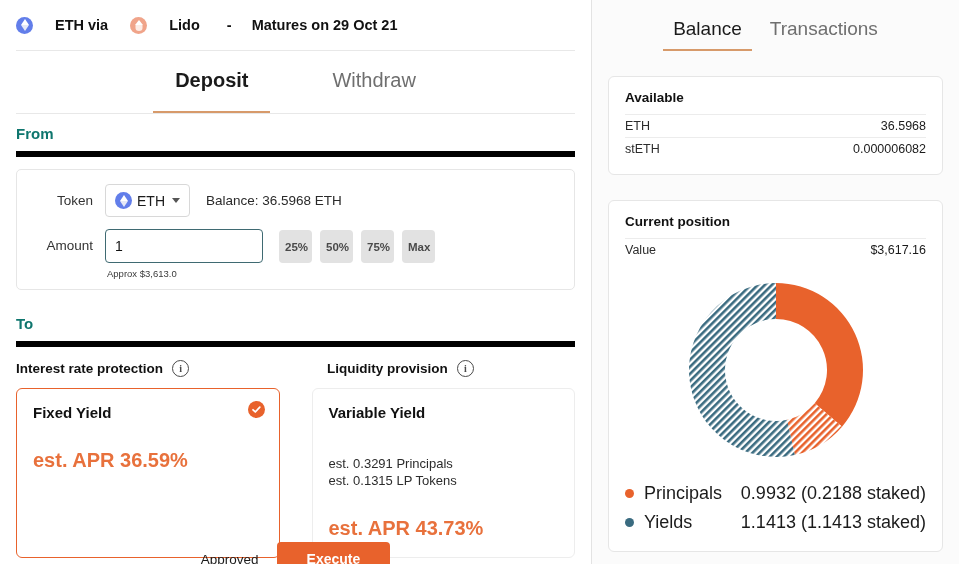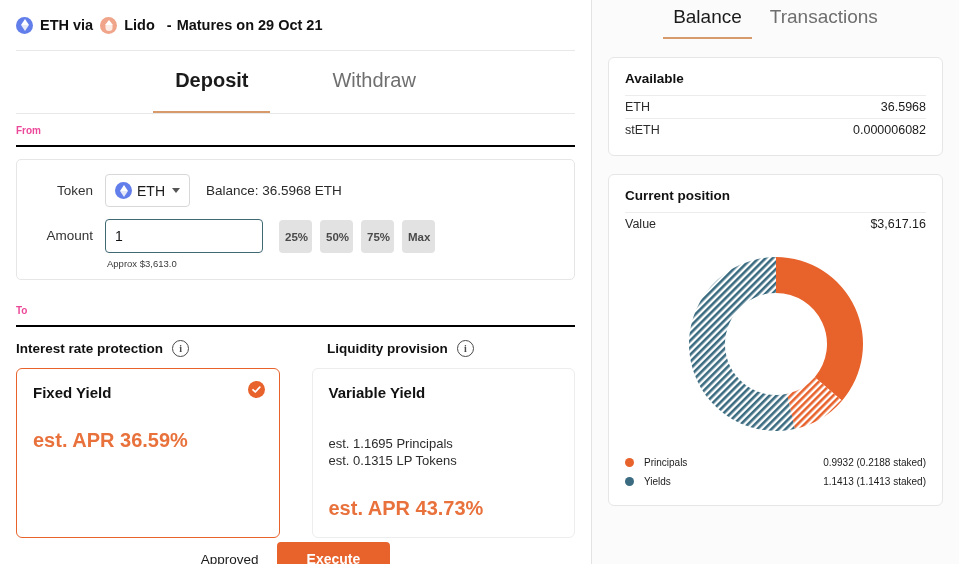--- a/index.html
+++ b/index.html
@@ -21,21 +21,21 @@
     border-right: 1px solid #e3e3e3;
     overflow: hidden;
   }
 
   .topbar {
     height: 50px;
     display: flex; align-items: center;
     border-bottom: 1px solid #e8e8e8;
     padding-right: 2px;
   }
-  .pool-label { display: flex; align-items: center; font-size: 14.5px; font-weight: bold; color: #111; }
+  .pool-label { display: flex; align-items: center; font-size: 14.5px; font-weight: bold; color: #111; gap: 15px; }
   .coin-ico { width: 17px; height: 17px; border-radius: 50%; display: inline-block; position: relative; flex: none; }
   .coin-eth { background: #627eea; }
   .coin-eth::before {
     content: ""; position: absolute; left: 50%; top: 2.5px;
     transform: translateX(-50%);
     width: 0; height: 0;
     border-left: 4px solid transparent; border-right: 4px solid transparent;
     border-bottom: 6px solid #ffffff;
   }
   .coin-eth::after {
@@ -81,23 +81,23 @@
   }
   .tab {
     font-size: 20px; color: #6f6f6f;
     padding: 6px 22px 19px 22px;
     border-bottom: 2.5px solid transparent;
     white-space: nowrap;
   }
   .tab.active { color: #1b1b1b; font-weight: bold; border-bottom-color: #d79a6a; }
 
   .section-head {
-    font-size: 10px; font-weight: bold; color: #ec4899;
+    font-size: 15px; font-weight: bold; color: #0f766e;
     padding: 11px 0 9px 0;
-    border-bottom: 2px solid #000000;
+    border-bottom: 6px solid #000000;
   }
 
   .from-card {
     border: 1px solid #e6e6e6; border-radius: 5px;
     margin-top: 12px;
     padding: 14px 14px 10px 14px;
     background: #fff;
   }
   .row { display: flex; align-items: center; }
   .row-label { width: 62px; font-size: 13.5px; color: #333; text-align: right; padding-right: 12px; flex: none; }
@@ -182,49 +182,50 @@
   
   .right-panel {
     width: 367px; height: 564px;
     box-sizing: border-box;
     background: #fbfbfb;
     padding: 0 16px;
     overflow: hidden;
   }
   .rtabs {
     display: flex; justify-content: center; gap: 8px;
+    padding-top: 12px;
   }
   .rtab {
     font-size: 19px; color: #6f6f6f;
     padding: 6px 10px 9px 10px;
     border-bottom: 2.5px solid transparent;
     white-space: nowrap;
   }
   .rtab.active { color: #1b1b1b; border-bottom-color: #d79a6a; }
 
   .panel-card {
     border: 1px solid #e6e6e6; border-radius: 6px;
-    background: #fff; margin-top: 18px;
+    background: #fff; margin-top: 25px;
     padding: 13px 16px 14px 16px;
   }
   .panel-title { font-size: 13.5px; font-weight: bold; color: #111; padding-bottom: 9px; }
   .kv {
     display: flex; justify-content: space-between; align-items: center;
     font-size: 12.5px; color: #2b2b2b;
     padding: 4px 0;
     border-top: 1px solid #ececec;
   }
   .kv .k { color: #2b2b2b; }
   .kv .v { color: #1b1b1b; }
 
   .donut-wrap { display: flex; justify-content: center; padding: 14px 0 12px 0; }
   .legend { margin-top: 2px; }
   .legend-row {
     display: flex; align-items: center;
-    font-size: 10px; color: #1b1b1b;
+    font-size: 18px; color: #1b1b1b;
     padding: 4px 0;
   }
   .dot { width: 9px; height: 9px; border-radius: 50%; flex: none; }
   .legend-name { margin-left: 10px; }
   .legend-val { margin-left: auto; }
 </style>
 </head>
 <body>
 
 <div id="app">
@@ -296,21 +297,21 @@
           <svg width="11" height="11" viewBox="0 0 12 12" aria-hidden="true">
             <path d="M2.2 6.3 L4.7 8.7 L9.6 3.4" fill="none" stroke="#ffffff" stroke-width="1.9" stroke-linecap="round" stroke-linejoin="round"></path>
           </svg>
         </div>
         <div class="ycard-apr">est. APR 36.59%</div>
       </div>
 
       <div class="ycard">
         <div class="ycard-title">Variable Yield</div>
         <div class="ycard-lines">
-          <div class="ycard-line">est. 1.1695 Principals</div>
+          <div class="ycard-line">est. 0.3291 Principals</div>
           <div class="ycard-line">est. 0.1315 LP Tokens</div>
         </div>
         <div class="ycard-apr">est. APR 43.73%</div>
       </div>
 
     </div>
 
     <div class="footer-actions">
       <span class="approved-txt">Approved</span>
       <button class="execute-btn">Execute</button>

